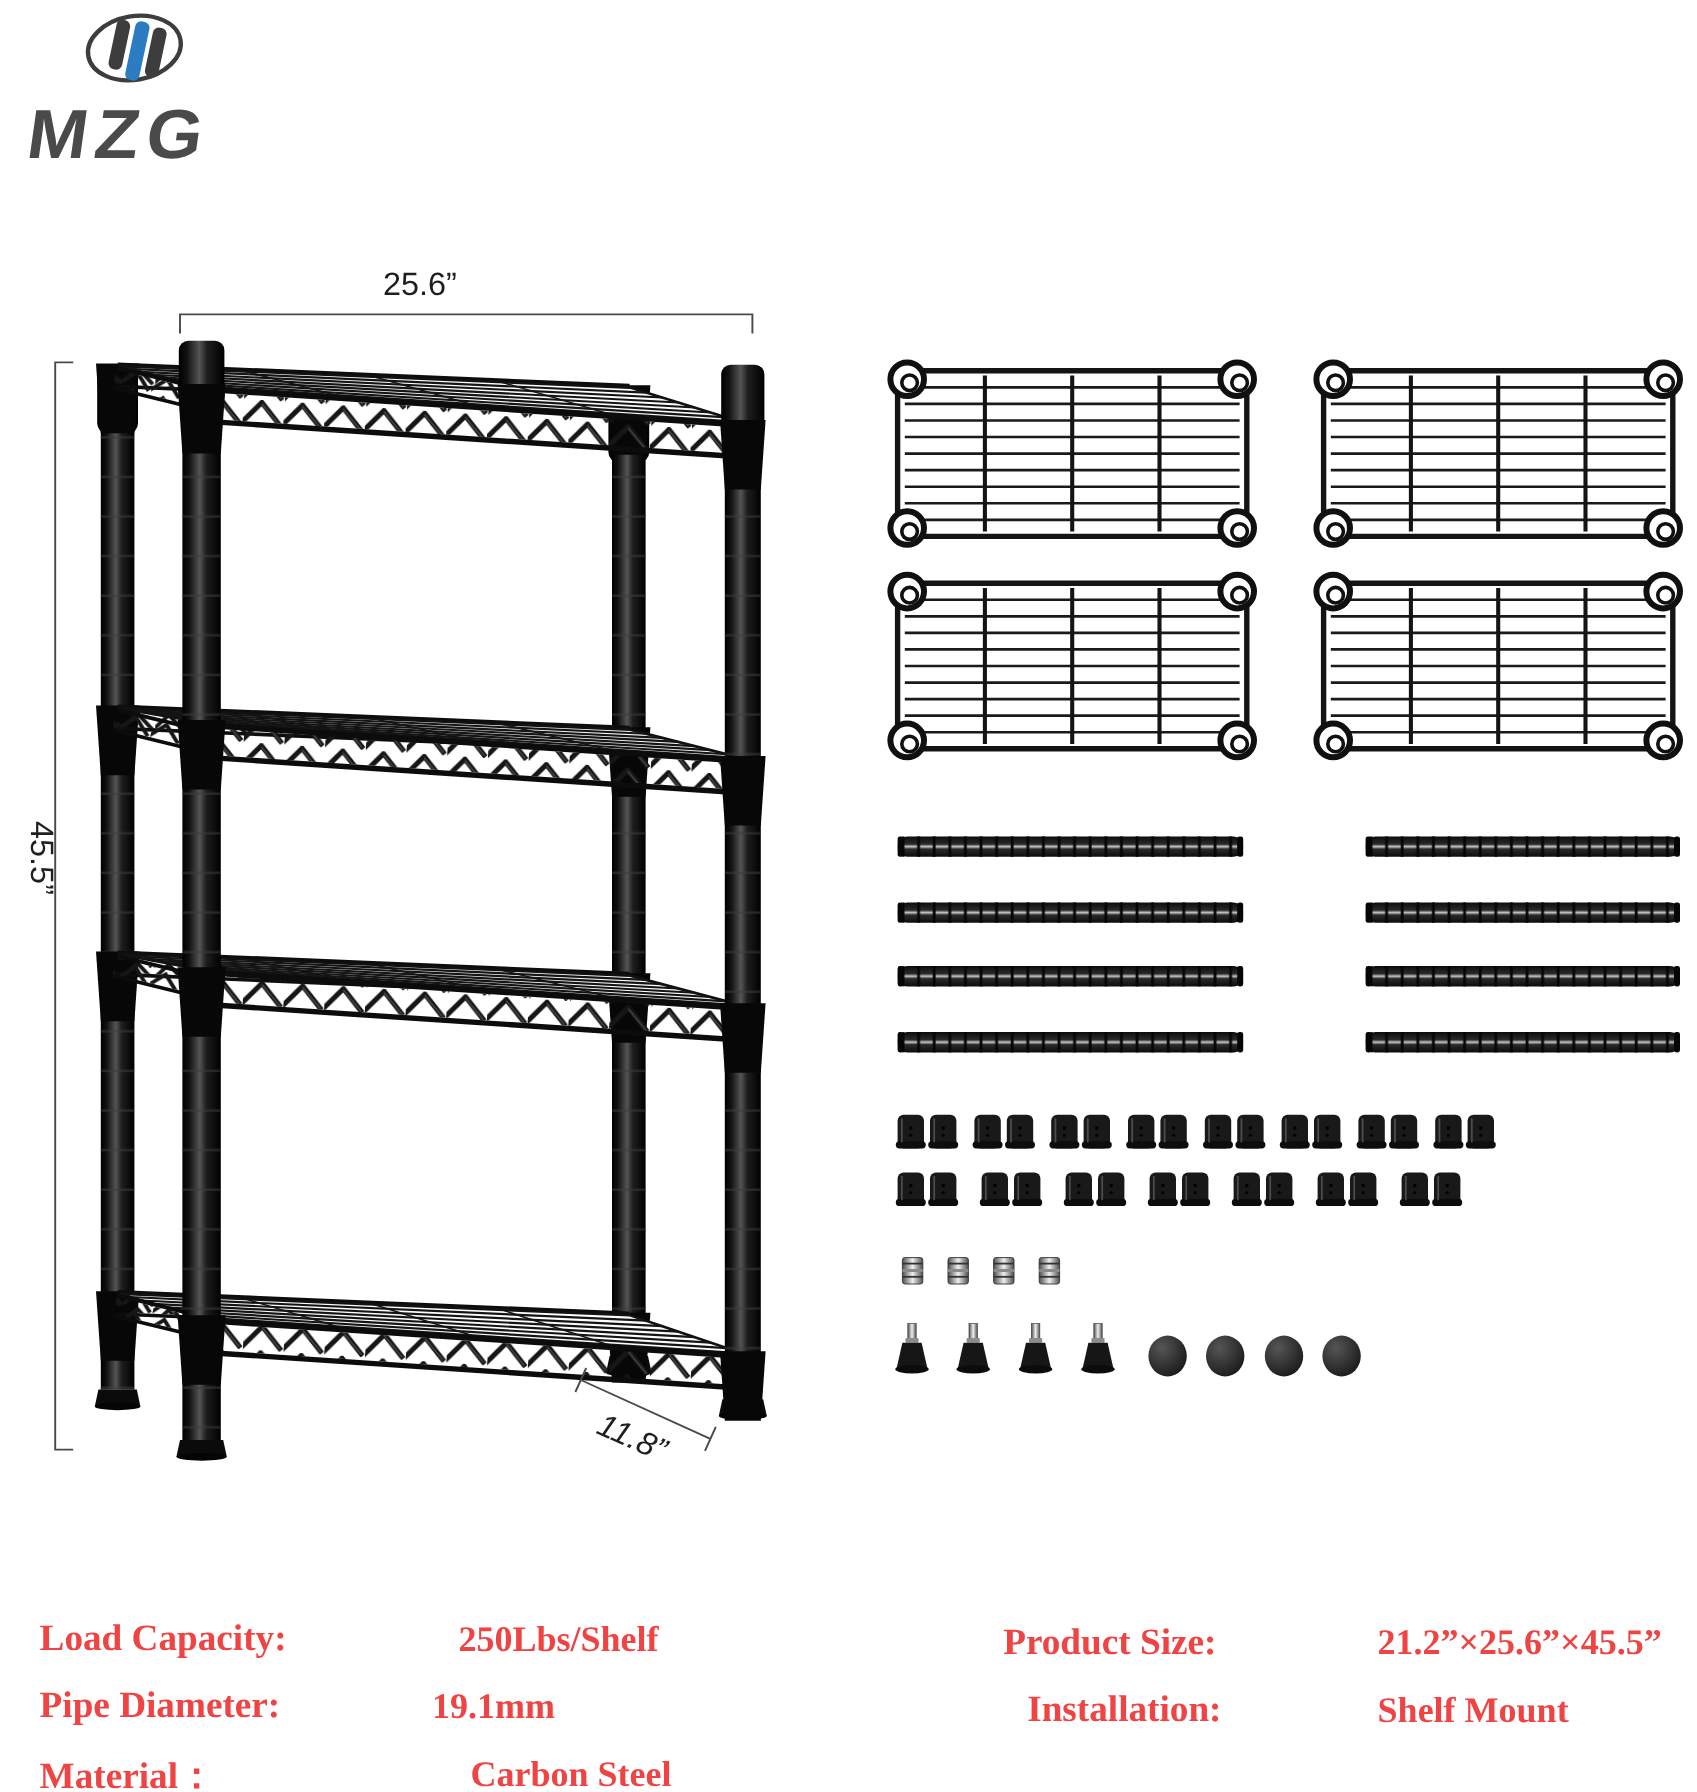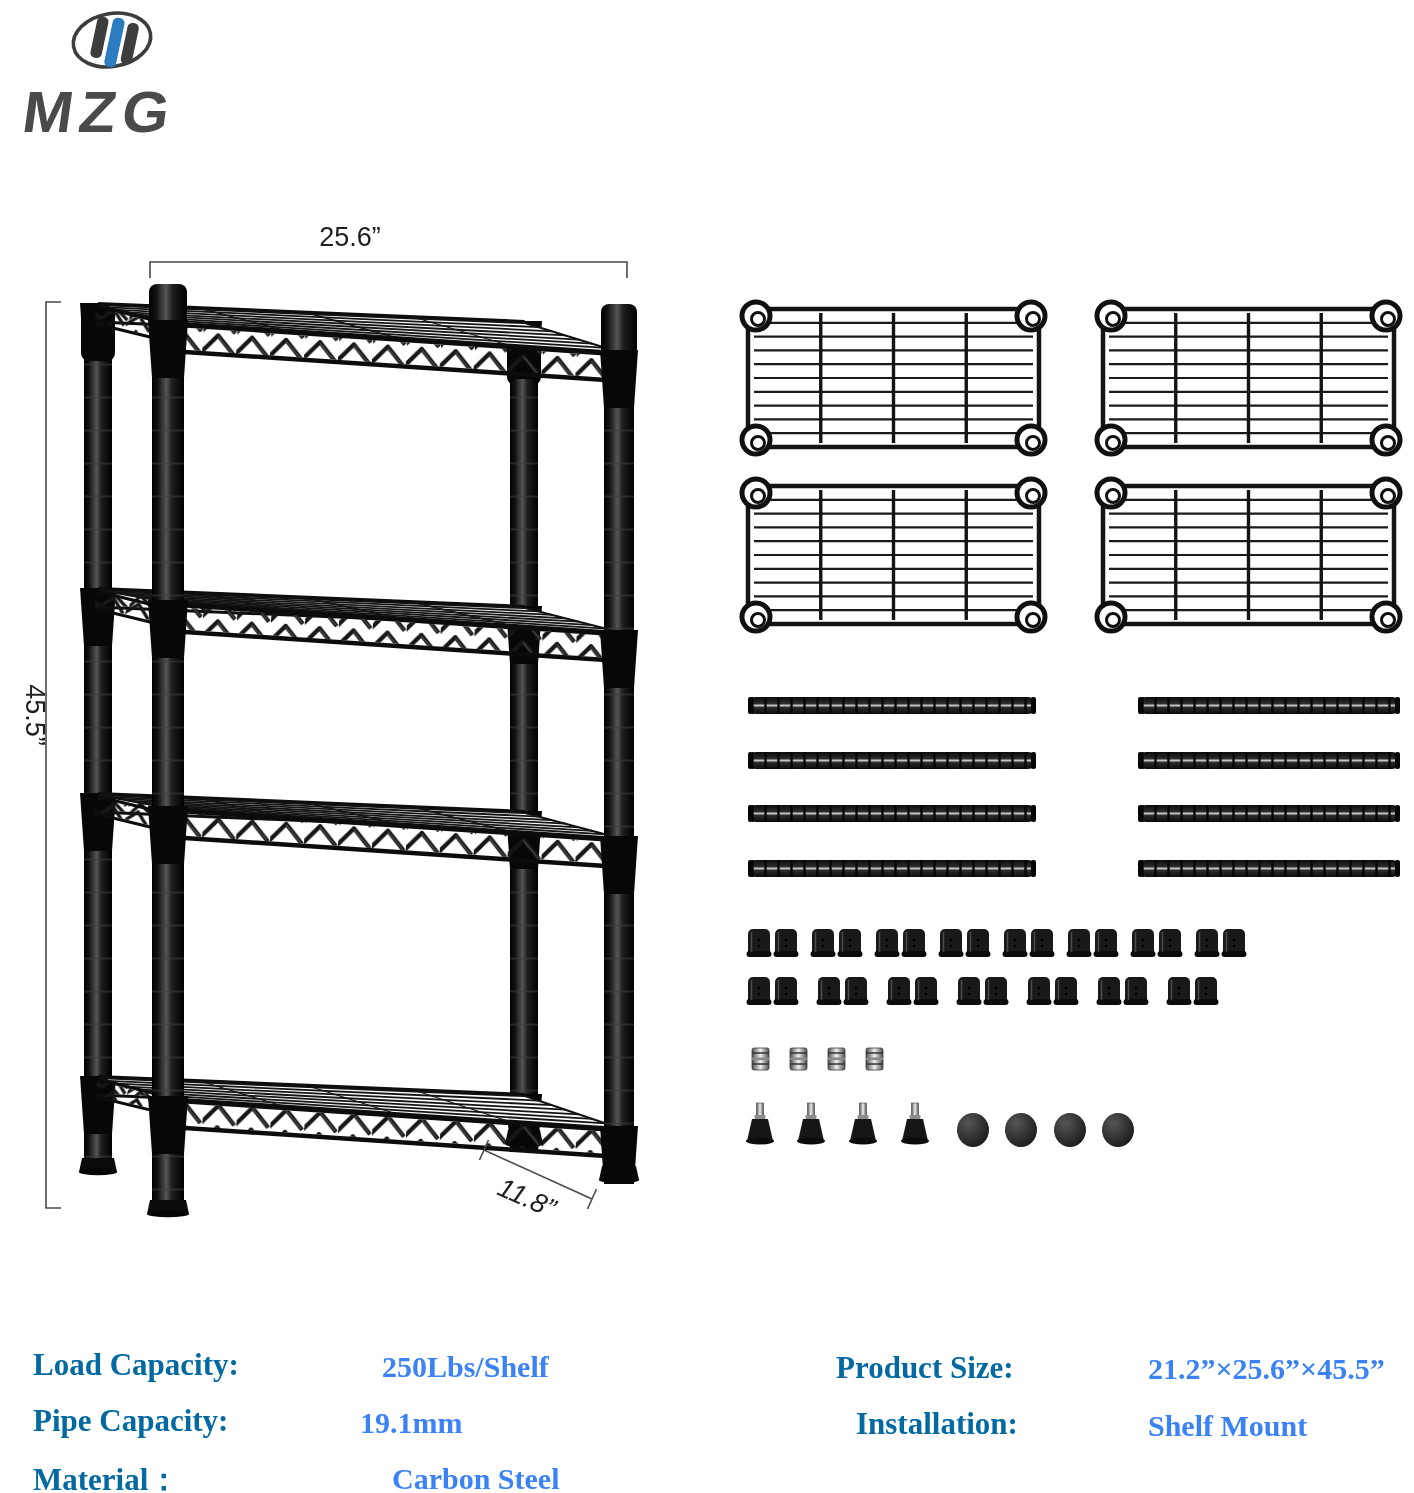--- a/index.html
+++ b/index.html
@@ -6,23 +6,23 @@
   body{position:relative;width:1414px;height:1493px;overflow:hidden;
        font-family:"Liberation Sans",sans-serif;}
   svg{position:absolute;display:block;}
   #logo-svg{left:20px;top:8px;}
   #rack-svg{left:0;top:0;}
   #parts-svg{left:700px;top:0;}
   .dim-text{font-family:"Liberation Sans",sans-serif;font-size:27px;fill:#1f1f1f;}
   .dim-line{stroke:#4a4a4a;stroke-width:1.6;fill:none;}
   .spec-row{position:absolute;white-space:nowrap;}
   .spec-label{font-family:"Liberation Serif",serif;font-weight:bold;
-              font-size:31px;color:#0369a1;}
+              font-size:31px;color:#ef4444;}
   .spec-value{font-family:"Liberation Serif",serif;font-weight:bold;
-              font-size:30px;color:#3b82f6;}
+              font-size:30px;color:#ef4444;}
 </style>
 </head>
 <body>
 
 <svg id="logo-svg" width="230" height="150" viewBox="0 0 230 150">
   <g>
     <ellipse cx="92" cy="32" rx="39" ry="26.5" fill="none" stroke="#3d3d3d" stroke-width="3.6" transform="rotate(-10 92 32)"></ellipse>
     <g transform="rotate(12 92 34)">
       <rect x="73" y="11" width="11.5" height="42" rx="5" fill="#3d3d3d"></rect>
       <rect x="88.5" y="9" width="12" height="50" rx="5" fill="#2b7cc0"></rect>
@@ -666,21 +666,21 @@
     </g>
 </svg>
 
 <div>
   <div class="spec-row" style="left:33px;top:1347px">
     <span class="spec-label">Load Capacity:</span></div>
   <div class="spec-row" style="left:382px;top:1350px">
     <span class="spec-value">250Lbs/Shelf</span></div>
 
   <div class="spec-row" style="left:33px;top:1403px">
-    <span class="spec-label">Pipe Capacity:</span></div>
+    <span class="spec-label">Pipe Diameter:</span></div>
   <div class="spec-row" style="left:360px;top:1406px">
     <span class="spec-value">19.1mm</span></div>
 
   <div class="spec-row" style="left:33px;top:1459px">
     <span class="spec-label">Material：</span></div>
   <div class="spec-row" style="left:392px;top:1462px">
     <span class="spec-value">Carbon Steel</span></div>
 
   <div class="spec-row" style="left:836px;top:1350px">
     <span class="spec-label">Product Size:</span></div>

